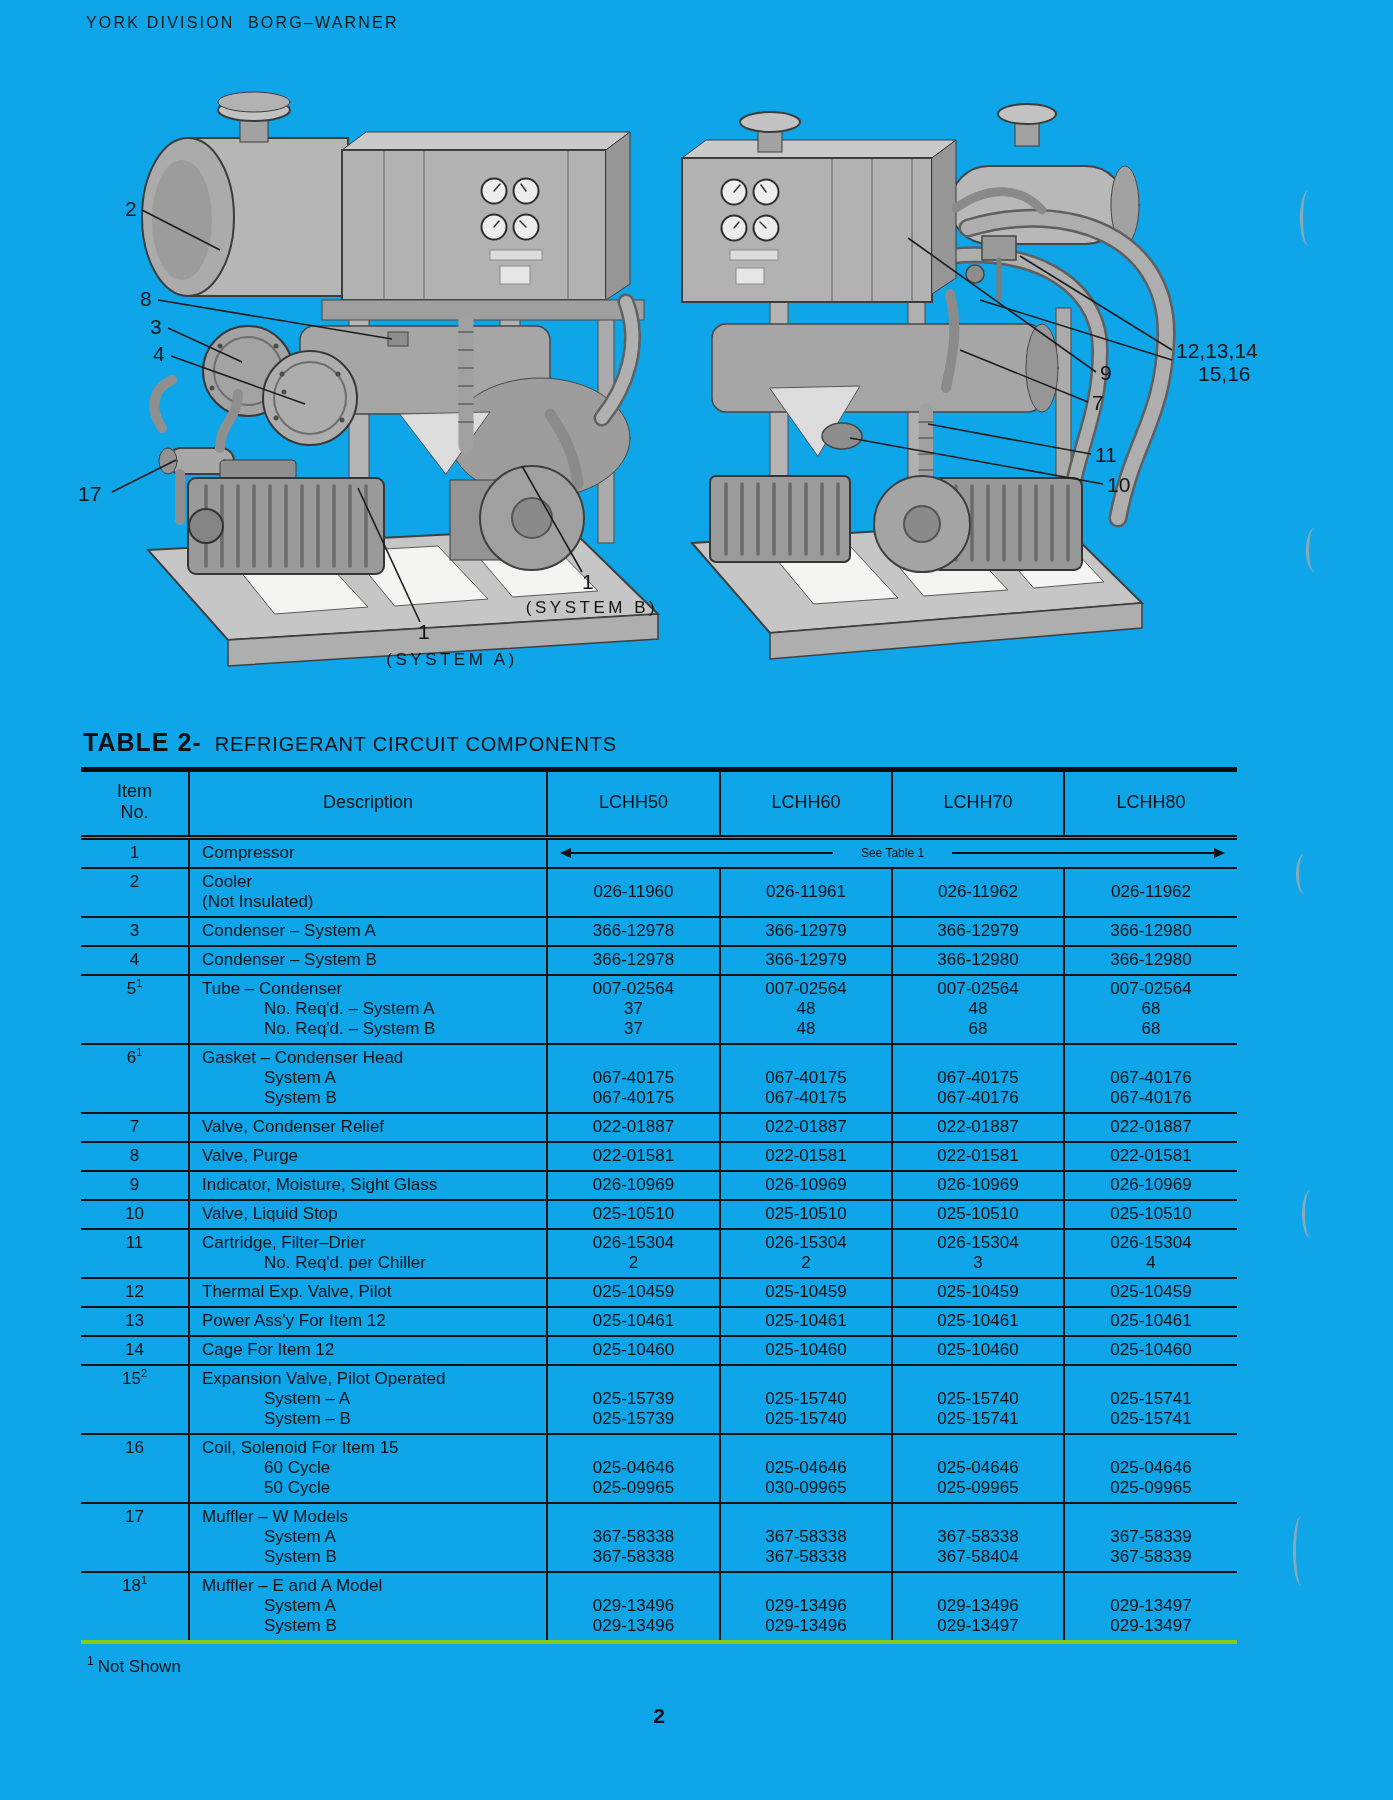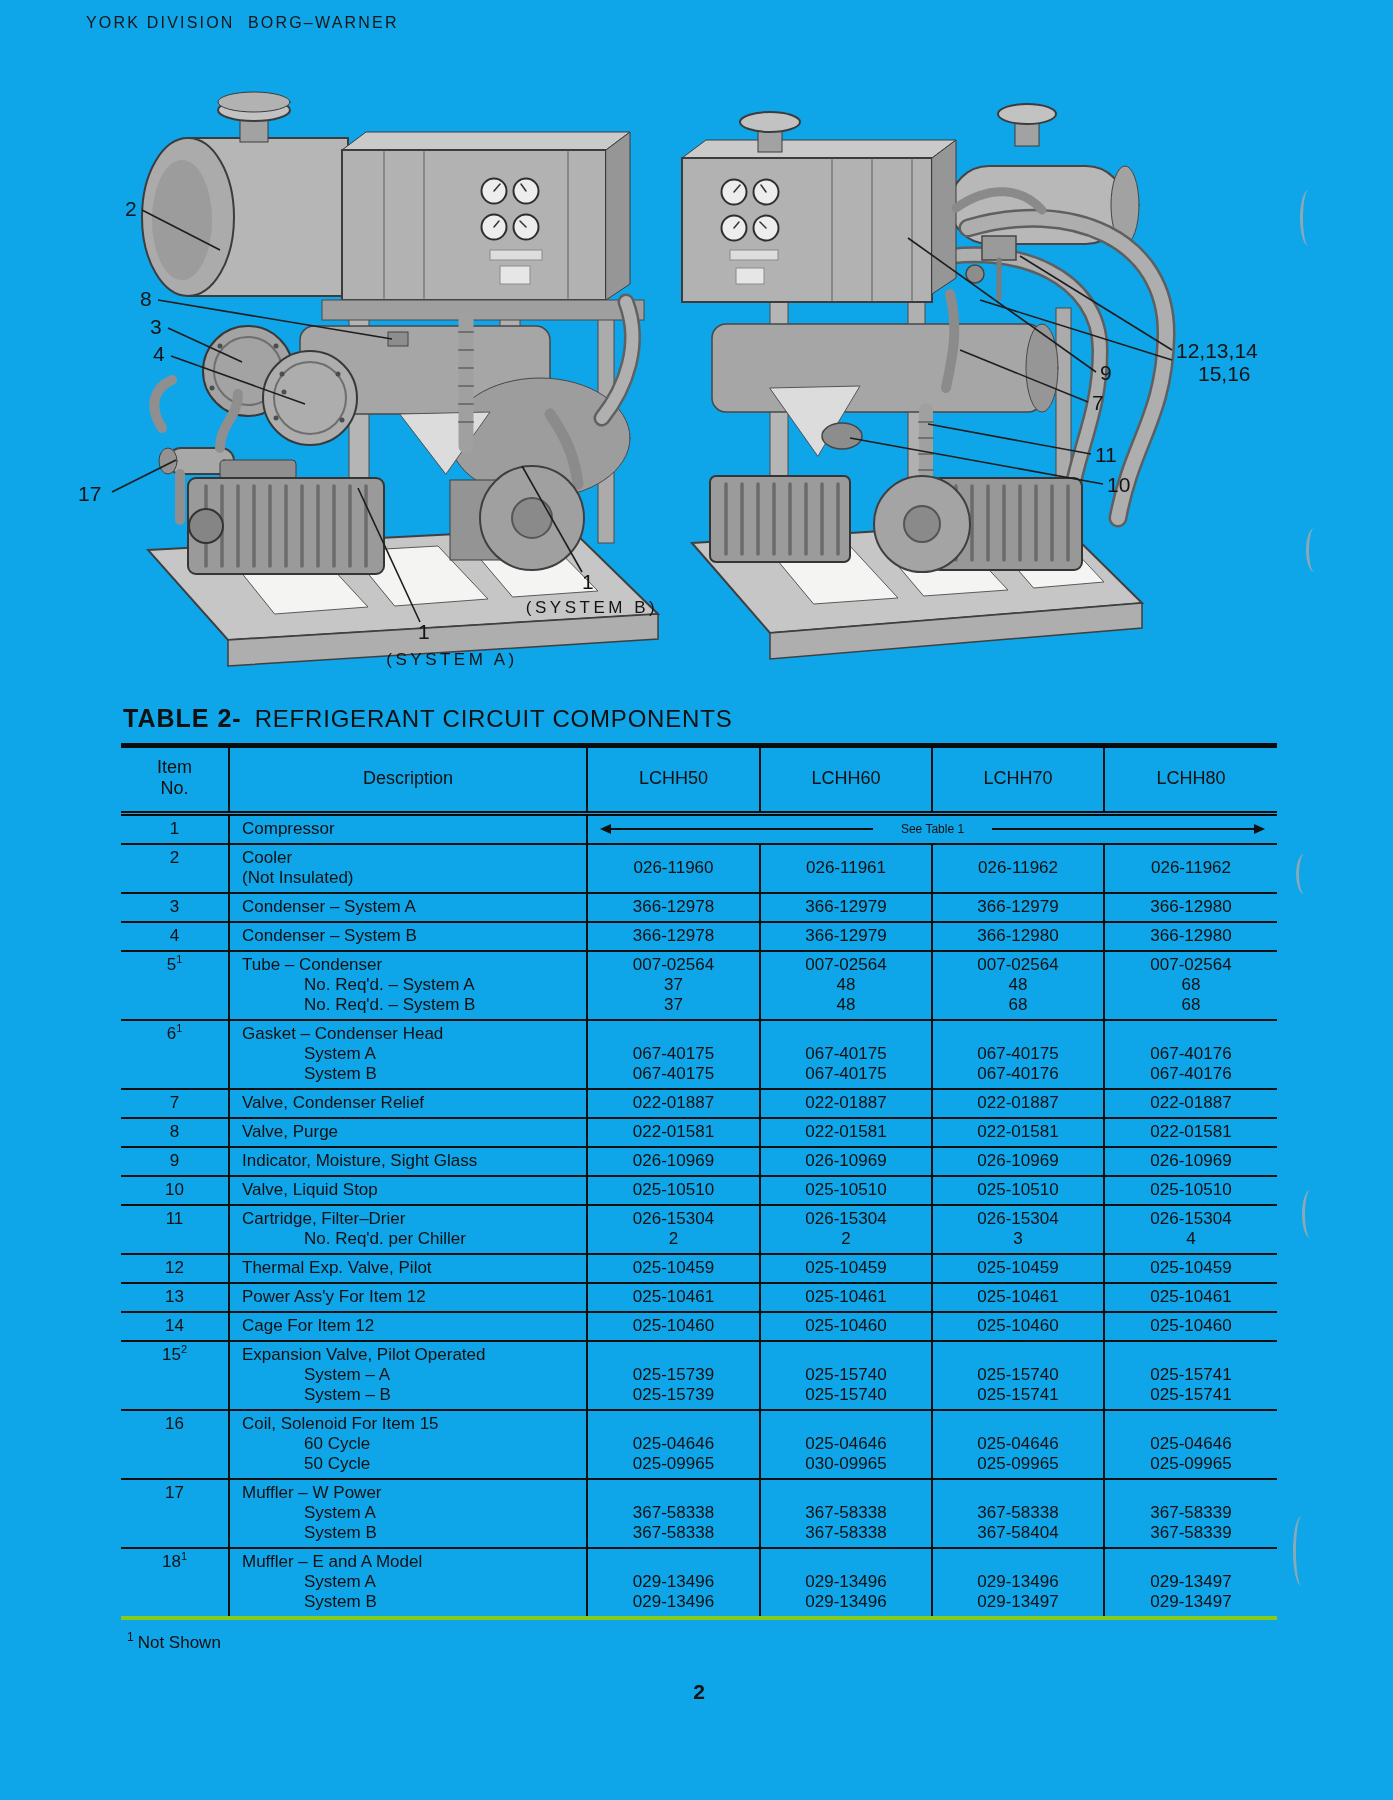--- a/index.html
+++ b/index.html
@@ -4,24 +4,24 @@
 <style>
   html,body{margin:0;padding:0;background:#d9d9d9;}
   .page{position:relative;width:1393px;height:1800px;margin:0 auto;background:#0ea5e9;
         font-family:"Liberation Sans",sans-serif;color:#111;overflow:hidden;}
   .doc-header{position:absolute;left:86px;top:14px;font-size:16px;letter-spacing:2.2px;
               white-space:pre;color:#161616;}
   .fig{position:absolute;left:70px;top:88px;}
   svg text{font-family:"Liberation Sans",sans-serif;fill:#141414;}
   .co{font-size:21px;}
   .sys{font-size:17px;letter-spacing:3.5px;}
-  .content{position:absolute;left:81px;top:704px;width:1156px;margin-left:40px;}
+  .content{position:absolute;left:81px;top:728px;width:1156px;}
   .tbl-title{display:flex;align-items:baseline;margin:0 0 10px 2px;}
   .tbl-title .b{font-weight:bold;font-size:25px;letter-spacing:1px;}
-  .tbl-title .r{font-size:24px;margin-left:13px;letter-spacing:0.8px;}
+  .tbl-title .r{font-size:20px;margin-left:13px;letter-spacing:0.8px;}
   table{border-collapse:collapse;width:100%;table-layout:fixed;
         border-top:5px solid #0c0c0c;border-bottom:4px solid #84cc16;}
   th{font-weight:normal;font-size:18px;line-height:21px;padding:9px 4px 12px;
      border-bottom:5px double #0c0c0c;white-space:pre-line;vertical-align:middle;text-align:center;}
   td{font-size:17px;line-height:20px;padding:3px 4px 4px;vertical-align:top;
      border-top:2px solid #101010;}
   .bl{border-left:2px solid #101010;}
   .c-item{text-align:center;}
   .c-desc{padding-left:12px;}
   .dl.ind{padding-left:62px;}
@@ -624,21 +624,21 @@
             </td>
             <td class="c-val bl">
               <div class="vl">&nbsp;</div>
               <div class="vl">025-04646</div>
               <div class="vl">025-09965</div>
             </td>
           </tr>
           <tr>
             <td class="c-item">17</td>
             <td class="c-desc bl">
-              <div class="dl">Muffler – W Power</div>
+              <div class="dl">Muffler – W Models</div>
               <div class="dl ind">System A</div>
               <div class="dl ind">System B</div>
             </td>
             <td class="c-val bl">
               <div class="vl">&nbsp;</div>
               <div class="vl">367-58338</div>
               <div class="vl">367-58338</div>
             </td>
             <td class="c-val bl">
               <div class="vl">&nbsp;</div>

